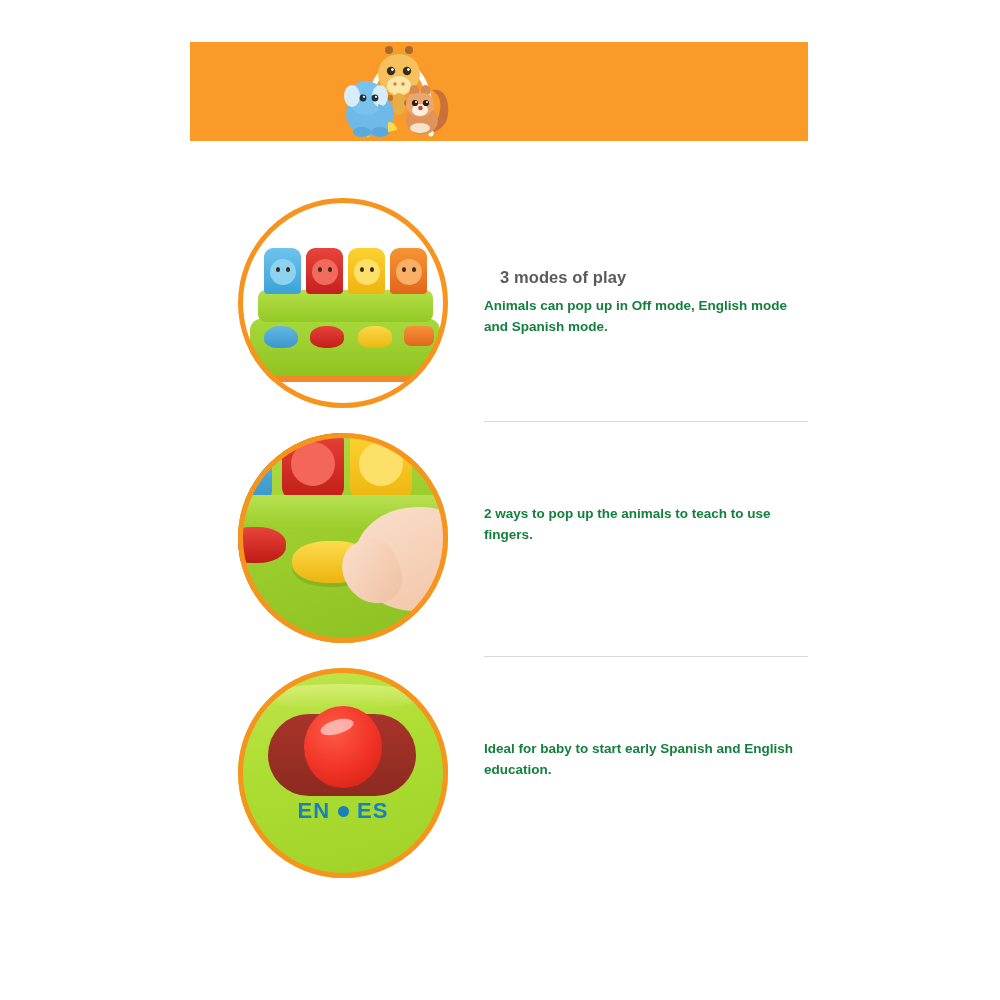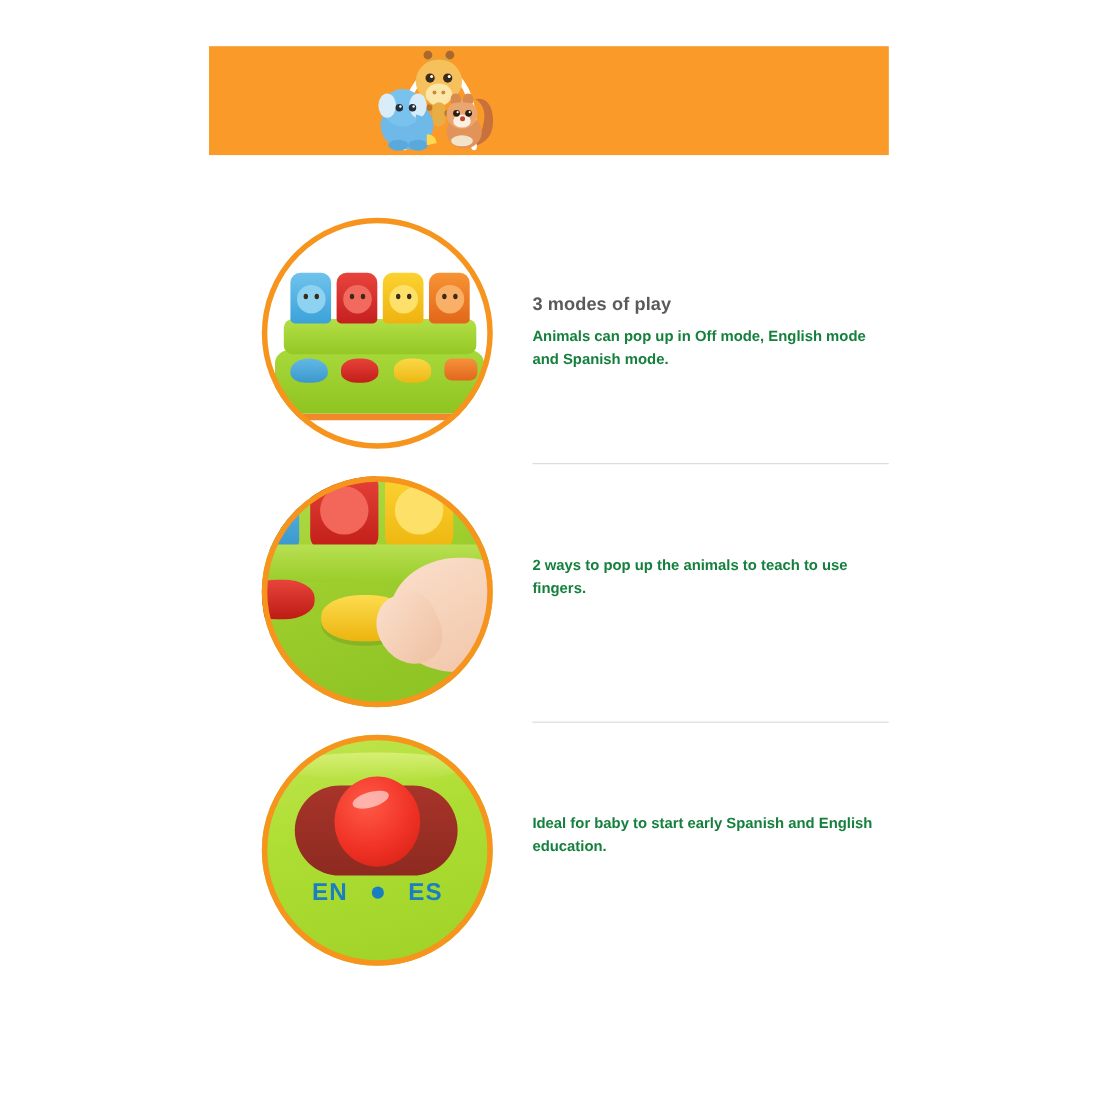--- a/index.html
+++ b/index.html
@@ -65,20 +65,21 @@
     position: absolute;
     left: 484px; top: 78px;
     width: 330px;
   }
   .feature-title {
     font-size: 16.5px;
     font-weight: bold;
     color: #5a5a5a;
     margin-bottom: 8px;
     letter-spacing: .1px;
+    margin-left: 16px;
   }
   .feature-desc {
     font-size: 13.5px;
     color: #15803d;
     line-height: 21px;
     font-weight: bold;
   }
 
   .divider {
     position: absolute;
@@ -237,21 +238,21 @@
   }
   .t3-red .gloss {
     position:absolute; left:16px; top:14px;
     width:34px; height:14px; border-radius:50%;
     background: rgba(255,255,255,.55);
     transform: rotate(-16deg);
   }
   .t3-labels {
     position:absolute; left:0; top:130px; width:210px;
     display:flex; align-items:center; justify-content:center;
-    gap:22px;
+    gap:8px;
     color:#1a7fc1; font-weight:bold; font-size:22px;
     letter-spacing:1px;
   }
   .t3-dot { width:11px; height:11px; border-radius:50%; background:#1a7fc1; }
   .t3-top-shine {
     position:absolute; left:24px; top:16px; width:160px; height:26px;
     background: linear-gradient(#d6ef74, rgba(214,239,116,0));
     border-radius: 50%;
   }
 </style>

